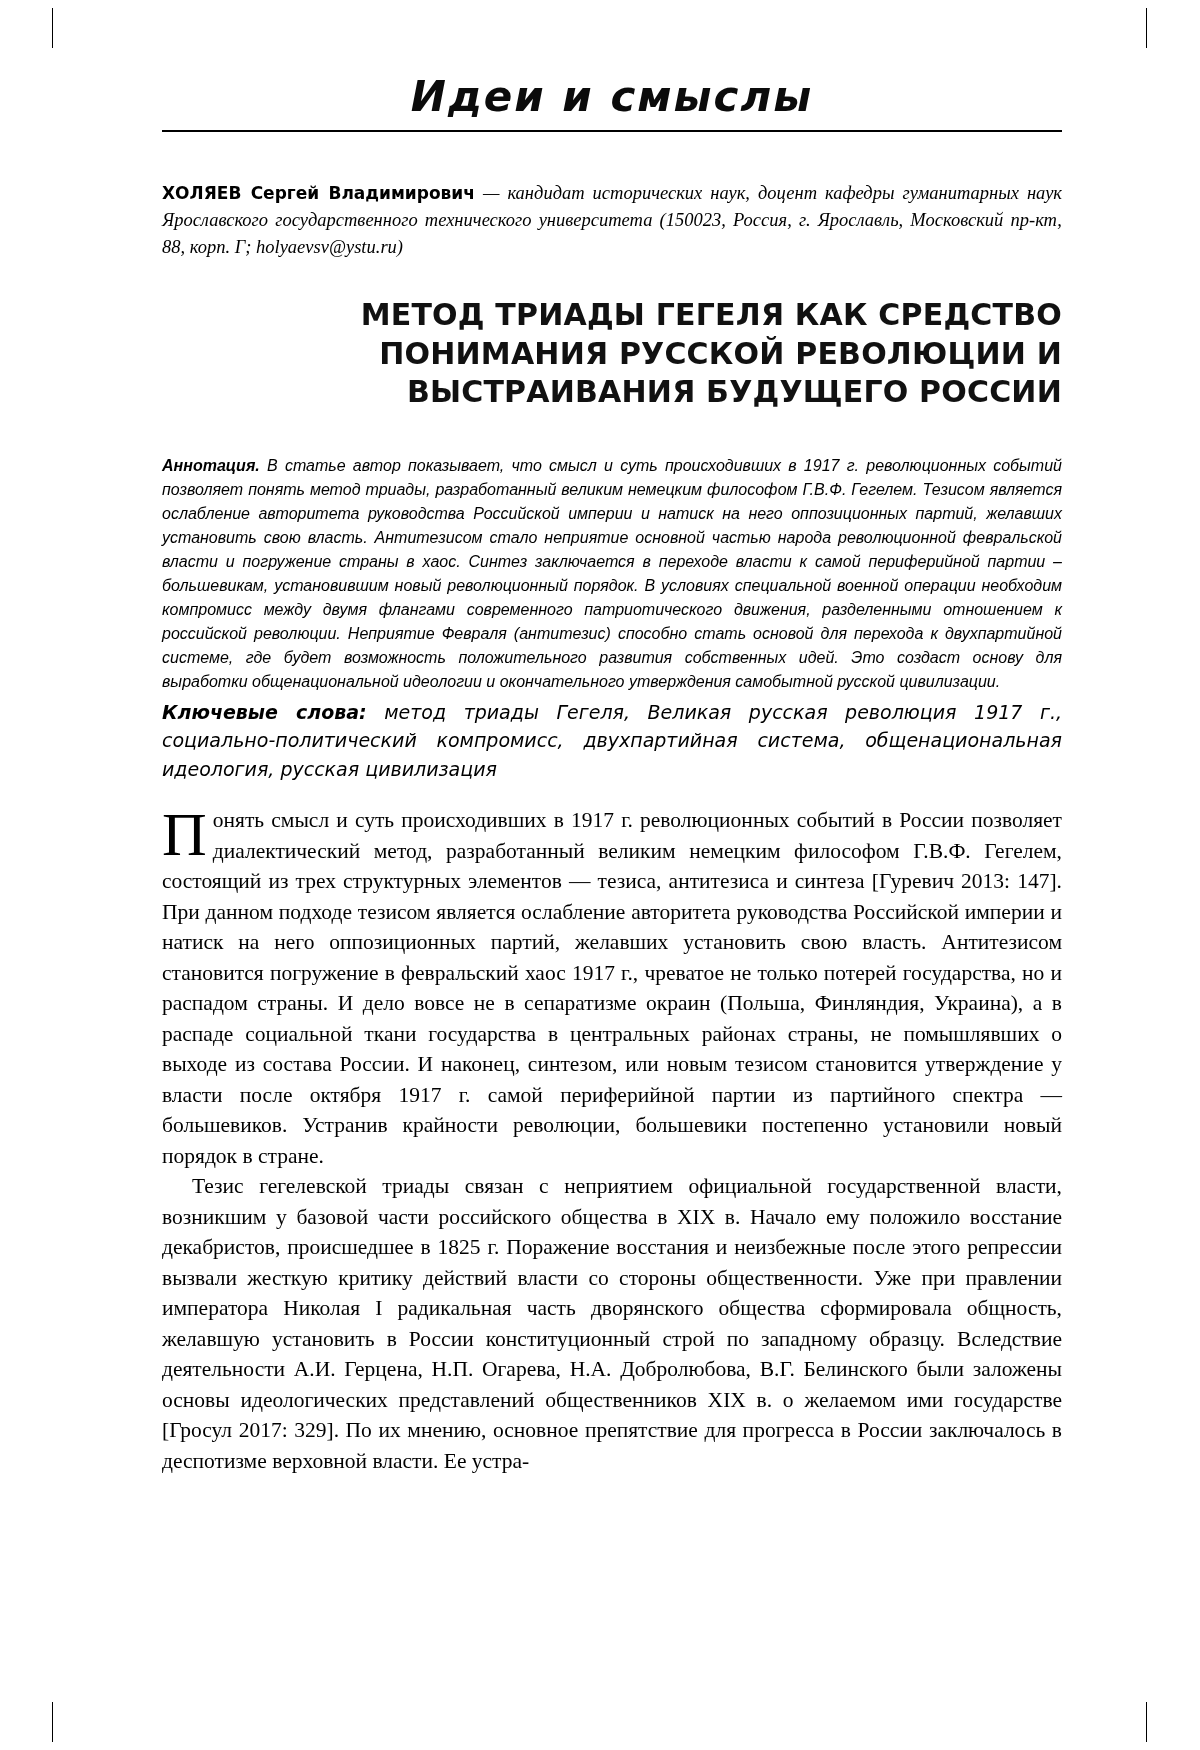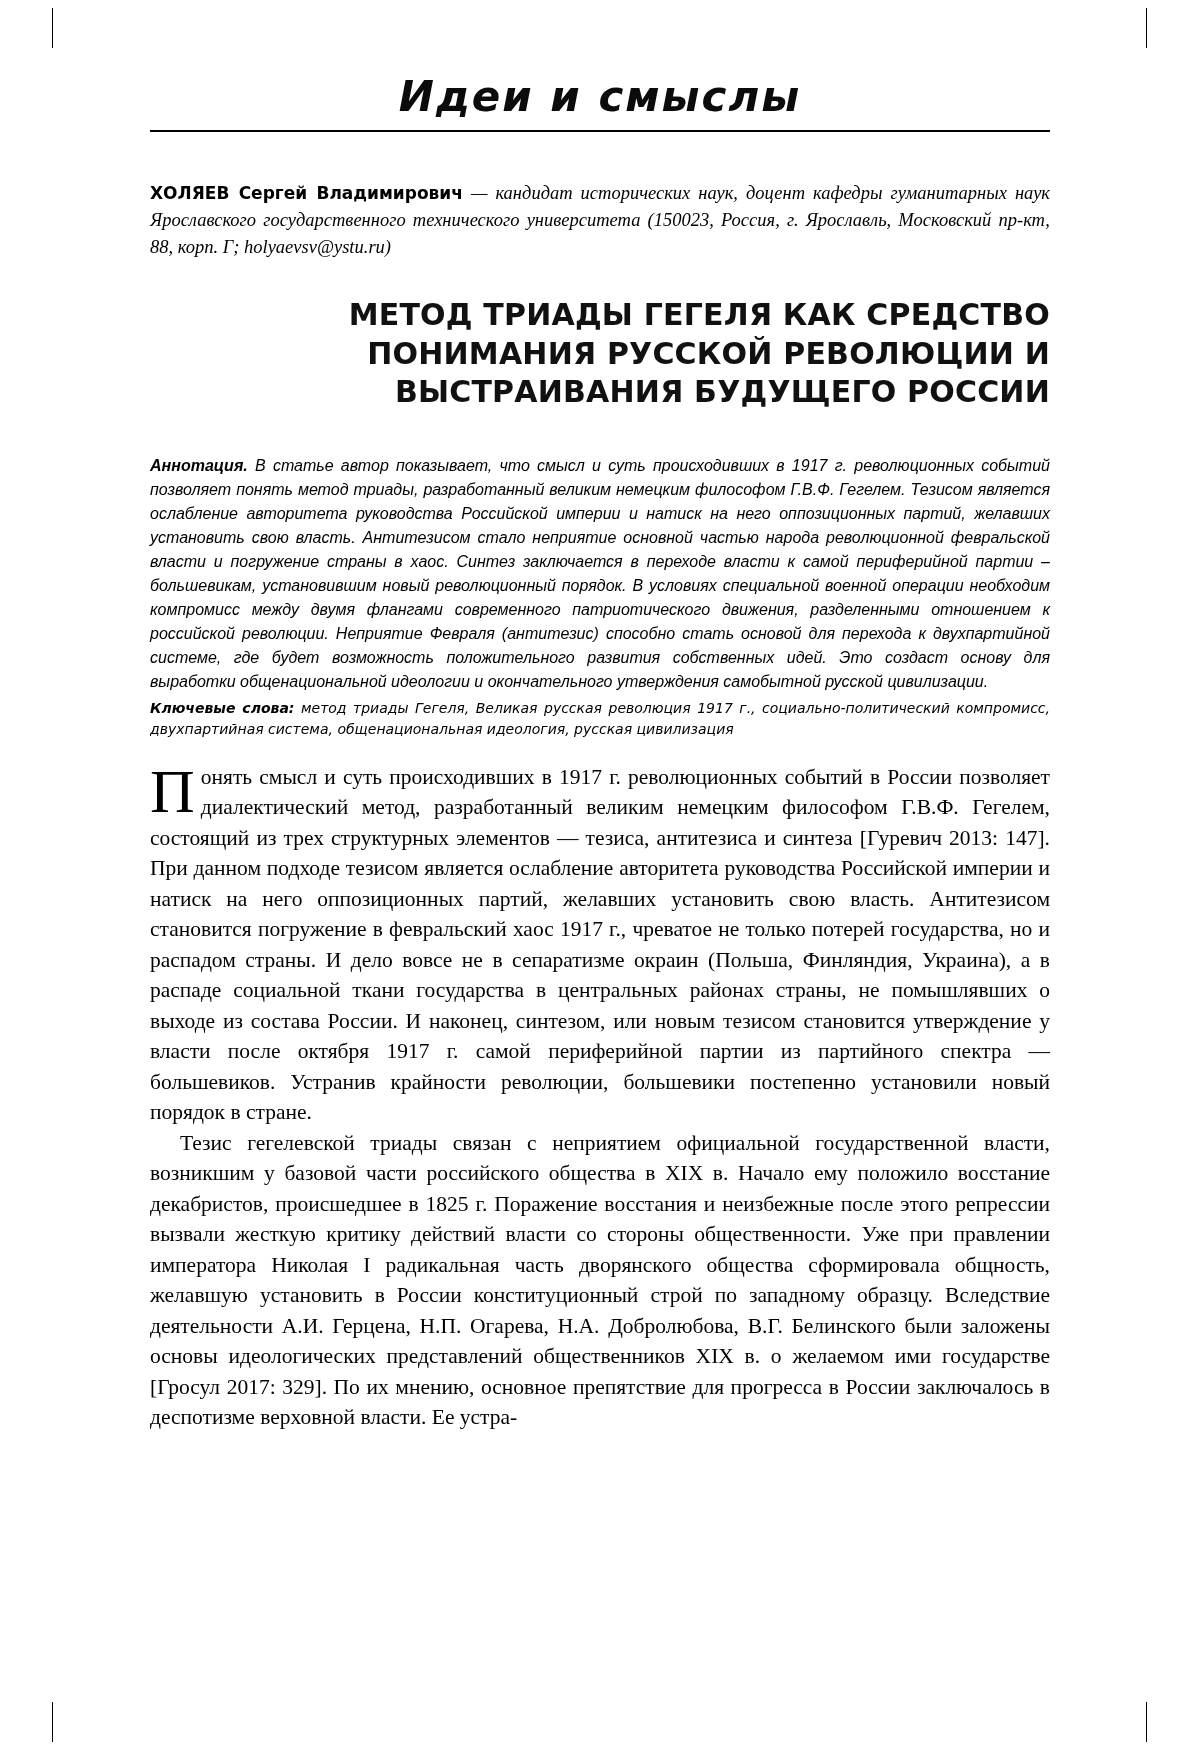--- a/index.html
+++ b/index.html
@@ -21,21 +21,21 @@
     position: absolute;
     background: #000;
   }
   .crop-tl-v { left: 52px;  top: 8px;   width: 1px; height: 40px; }
   .crop-tr-v { left: 1146px;top: 8px;   width: 1px; height: 40px; }
   .crop-bl-v { left: 52px;  top: 1702px;width: 1px; height: 40px; }
   .crop-br-v { left: 1146px;top: 1702px;width: 1px; height: 40px; }
 
   .page {
     position: absolute;
-    left: 150px;
+    left: 162px;
     top: 0;
     width: 900px;
     height: 1750px;
   }
 
   .journal-title {
     text-align: center;
     font-family: "DejaVu Sans", sans-serif;
     font-weight: bold;
     font-style: italic;
@@ -86,21 +86,21 @@
     text-align: justify;
   }
   .abstract b, .keywords b {
     font-style: italic;
     font-weight: bold;
   }
   .keywords {
     margin-top: 4px;
     font-family: "DejaVu Sans", sans-serif;
     font-style: italic;
-    font-size: 14px;
+    font-size: 19px;
     line-height: 1.50;
     text-align: justify;
   }
 
   .body-text {
     margin-top: 22px;
     font-size: 21.5px;
     line-height: 1.42;
     text-align: justify;
     hyphens: manual;

